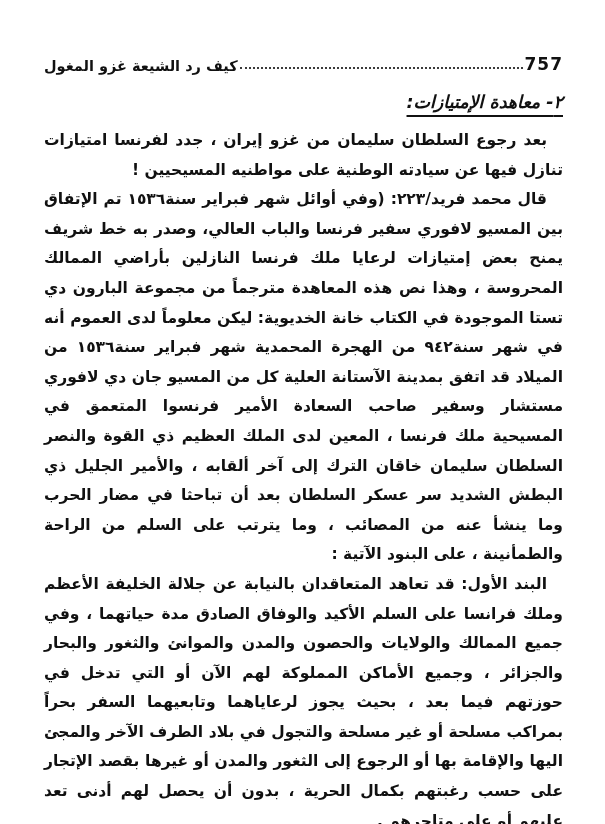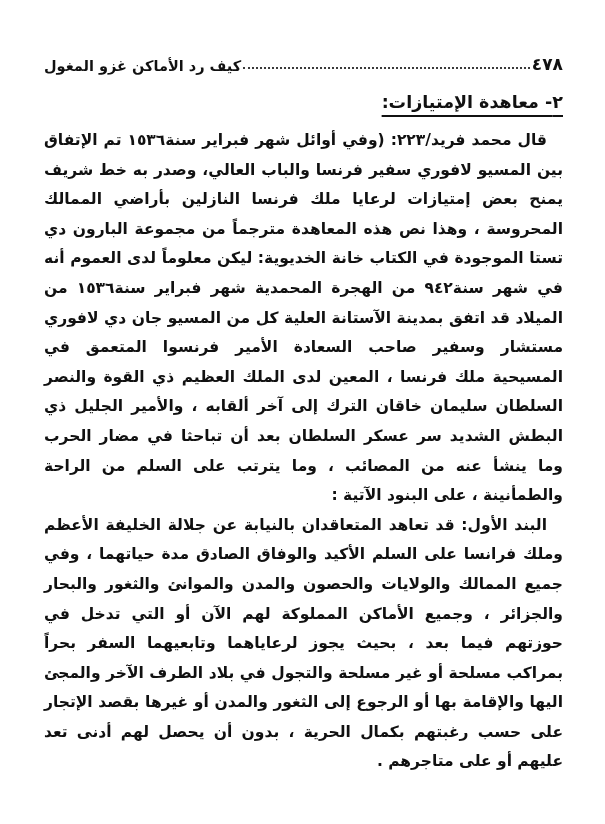--- a/index.html
+++ b/index.html
@@ -38,20 +38,21 @@
   }
   .booktitle{
     font-size:14.5px;
     white-space:nowrap;
   }
   .section-heading{
     margin:0 0 14px 0;
     text-align:right;
     font-size:17.5px;
     font-weight:bold;
+    font-style:italic;
     text-decoration:underline;
     text-underline-offset:7px;
     text-decoration-thickness:1.5px;
   }
   .body-text{
     font-size:15.5px;
     font-weight:bold;
     line-height:29.6px;
     text-align:justify;
   }
@@ -64,28 +65,29 @@
     text-decoration-thickness:1.5px;
   }
 </style>
 </head>
 <body>
 
 <div class="page">
   <div class="inner">
 
     <div class="running-head">
-      <span class="pagenum">٤٧٨</span>
+      <span class="pagenum">757</span>
       <span class="leader"></span>
-      <span class="booktitle">كيف رد الأماكن غزو المغول</span>
+      <span class="booktitle">كيف رد الشيعة غزو المغول</span>
     </div>
 
     <h2 class="section-heading">٢- معاهدة الإمتيازات:</h2>
 
     <div class="body-text">
+      <p class="para"><span>بعد رجوع السلطان سليمان من غزو إيران ، جدد لفرنسا امتيازات تنازل فيها عن سيادته الوطنية على مواطنيه المسيحيين !</span></p>
 
       <p class="para"><span>قال محمد فريد/٢٢٣: (وفي أوائل شهر فبراير سنة١٥٣٦ تم الإتفاق بين المسيو لافوري سفير فرنسا والباب العالي، وصدر به خط شريف يمنح بعض إمتيازات لرعايا ملك فرنسا النازلين بأراضي الممالك المحروسة ، وهذا نص هذه المعاهدة مترجماً من مجموعة البارون دي تستا الموجودة في الكتاب خانة الخديوية: ليكن معلوماً لدى العموم أنه في شهر سنة٩٤٢ من الهجرة المحمدية شهر فبراير سنة١٥٣٦ من الميلاد قد اتفق بمدينة الآستانة العلية كل من المسيو جان دي لافوري مستشار وسفير صاحب السعادة الأمير فرنسوا المتعمق في المسيحية ملك فرنسا ، المعين لدى الملك العظيم ذي القوة والنصر السلطان سليمان خاقان الترك إلى آخر ألقابه ، والأمير الجليل ذي البطش الشديد سر عسكر السلطان بعد أن تباحثا في مضار الحرب وما ينشأ عنه من المصائب ، وما يترتب على السلم من الراحة والطمأنينة ، على البنود الآتية :</span></p>
 
       <p class="para"><span class="lead">البند الأول:</span><span> قد تعاهد المتعاقدان بالنيابة عن جلالة الخليفة الأعظم وملك فرانسا على السلم الأكيد والوفاق الصادق مدة حياتهما ، وفي جميع الممالك والولايات والحصون والمدن والموانئ والثغور والبحار والجزائر ، وجميع الأماكن المملوكة لهم الآن أو التي تدخل في حوزتهم فيما بعد ، بحيث يجوز لرعاياهما وتابعيهما السفر بحراً بمراكب مسلحة أو غير مسلحة والتجول في بلاد الطرف الآخر والمجئ اليها والإقامة بها أو الرجوع إلى الثغور والمدن أو غيرها بقصد الإتجار على حسب رغبتهم بكمال الحرية ، بدون أن يحصل لهم أدنى تعد عليهم أو على متاجرهم .</span></p>
 
     </div>
 
   </div>
 </div>
 

